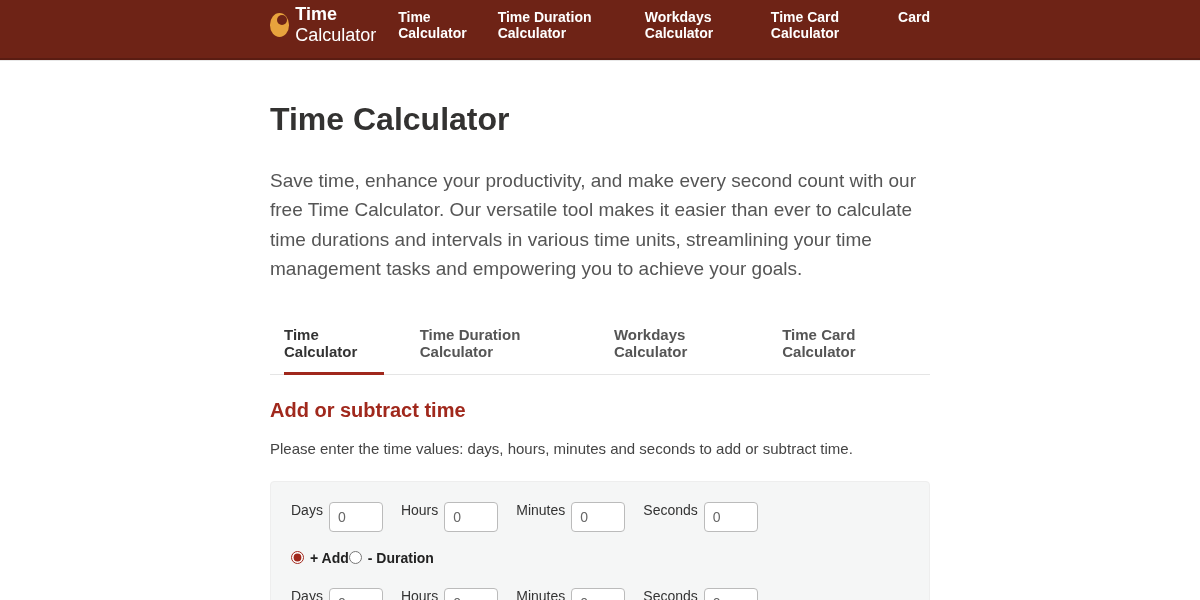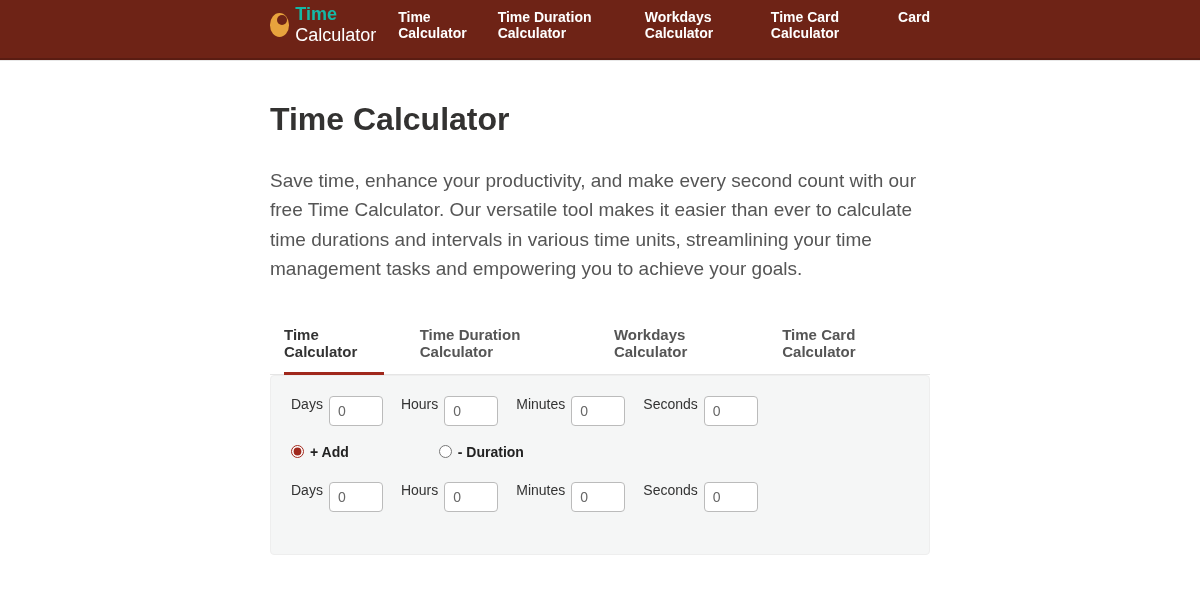--- a/index.html
+++ b/index.html
@@ -32,21 +32,21 @@
     display:inline-block;
   }
   .logo-icon::before{
     content:"";
     position:absolute;
     width:10px;height:10px;
     border-radius:50%;
     background:#6e2316;
     top:2px; right:2px;
   }
-  .logo-text1 { color: #14b8a6; }
+  .logo-text1 { color: #ffffff; }
   .logo-text2 { color: #fff; font-weight: 400; text-align: center; }
   .nav {
     display: flex;
     gap: 18px;
     margin-left: auto;
   }
   .nav a {
     color: #fff;
     text-decoration: none;
     font-size: 14px;
@@ -124,21 +124,20 @@
     height: 30px;
     border: 1px solid #bbb;
     border-radius: 4px;
     padding: 0 8px;
     font-size: 14px;
     color: #666;
     background:#fff;
   }
   .radio-row {
     display: flex;
-    gap: 90px;
     margin-bottom: 22px;
     font-size: 14px;
     font-weight: 700;
     color: #222;
     align-items:flex-start;
   }
   .radio-item {
     display: flex;
     align-items: center;
     gap: 6px;
@@ -175,20 +174,22 @@
   <h1>Time Calculator</h1>
   <p class="intro">Save time, enhance your productivity, and make every second count with our free Time Calculator. Our versatile tool makes it easier than ever to calculate time durations and intervals in various time units, streamlining your time management tasks and empowering you to achieve your goals.</p>
 
   <div class="tabs">
     <div class="tab active">Time Calculator</div>
     <div class="tab">Time Duration Calculator</div>
     <div class="tab">Workdays Calculator</div>
     <div class="tab">Time Card Calculator</div>
   </div>
 
+  <h2 class="section-title">Add or subtract time</h2>
+  <p class="instruction">Please enter the time values: days, hours, minutes and seconds to add or subtract time.</p>
 
   <div class="form-panel">
     <div class="field-row">
       <div class="field">
         <label>Days</label>
         <input type="text" value="0" style="">
       </div>
       <div class="field">
         <label>Hours</label>
         <input type="text" value="0" style="">

